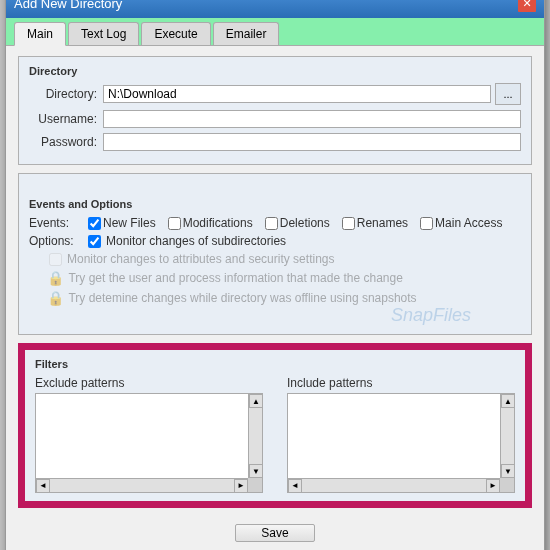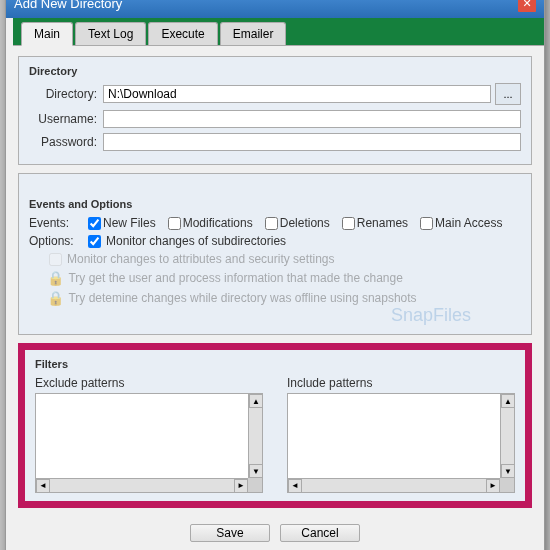--- a/index.html
+++ b/index.html
@@ -41,25 +41,24 @@
       height: 18px;
       font-size: 11px;
       cursor: pointer;
       display: flex;
       align-items: center;
       justify-content: center;
       border-radius: 1px;
     }
     .tabs {
       display: flex;
-      background: #15803d;
+      background: #86efac;
       border-bottom: 1px solid #aaa;
       padding: 4px 8px 0;
       gap: 2px;
-      margin-left: 7px;
     }
     .tab {
       padding: 4px 12px;
       border: 1px solid #aaa;
       border-bottom: none;
       background: #dcdcdc;
       cursor: pointer;
       font-size: 12px;
       border-radius: 3px 3px 0 0;
     }
@@ -187,20 +186,21 @@
     .option-row-icon label {
       font-size: 12px;
       color: #666;
     }
     .watermark {
       position: absolute;
       bottom: 8px;
       right: 60px;
       color: #a0c0e0;
       font-size: 18px;
+      font-style: italic;
       opacity: 0.6;
       pointer-events: none;
       margin-left: 32px;
     }
     .filters-section {
       border: 7px solid #be185d;
       background: #e8eef5;
       margin-bottom: 8px;
       padding: 8px 10px;
     }
@@ -421,17 +421,16 @@
               </div>
             </div>
             <div class="scrollbar-corner"></div>
           </div>
         </div>
       </div>
     </div>
 
     <div class="footer">
       <button class="btn">Save</button>
-      <button class="btn">Cancel</button>
     </div>
 
   </div>
 </div>
 
 </body></html>

